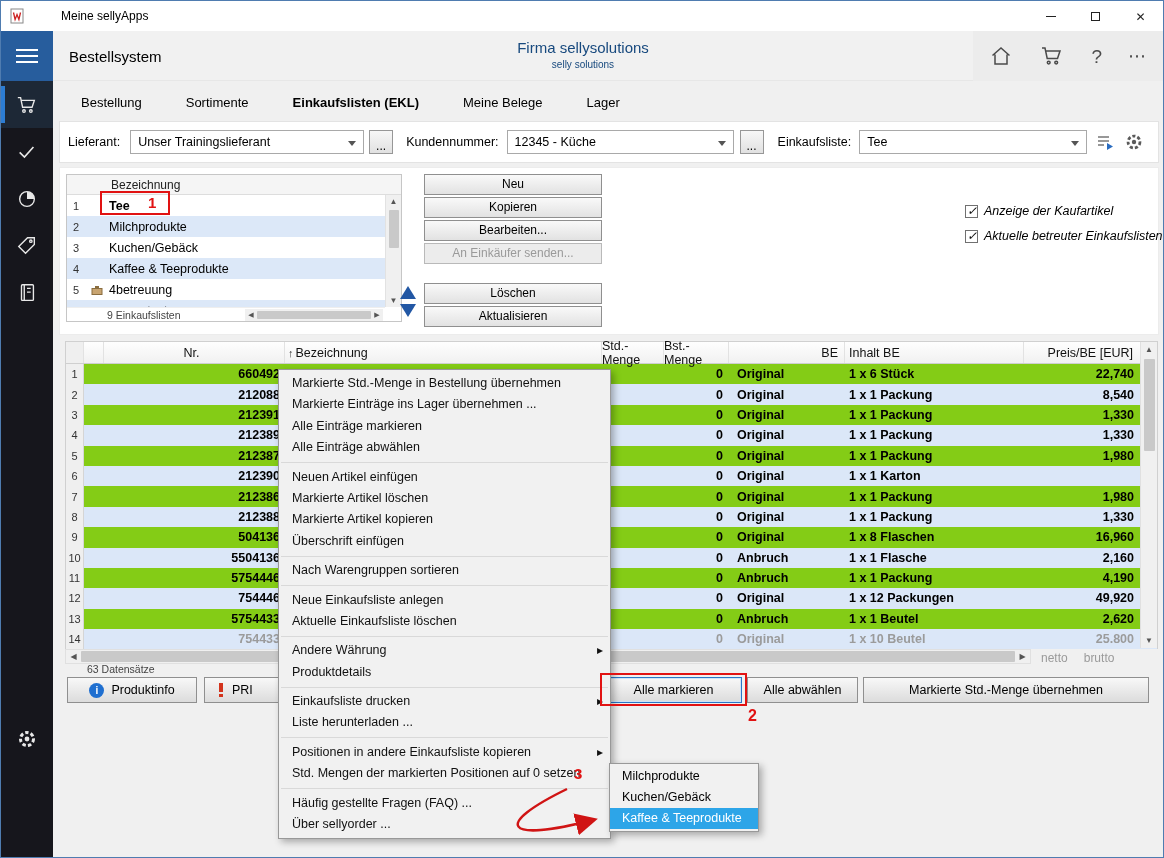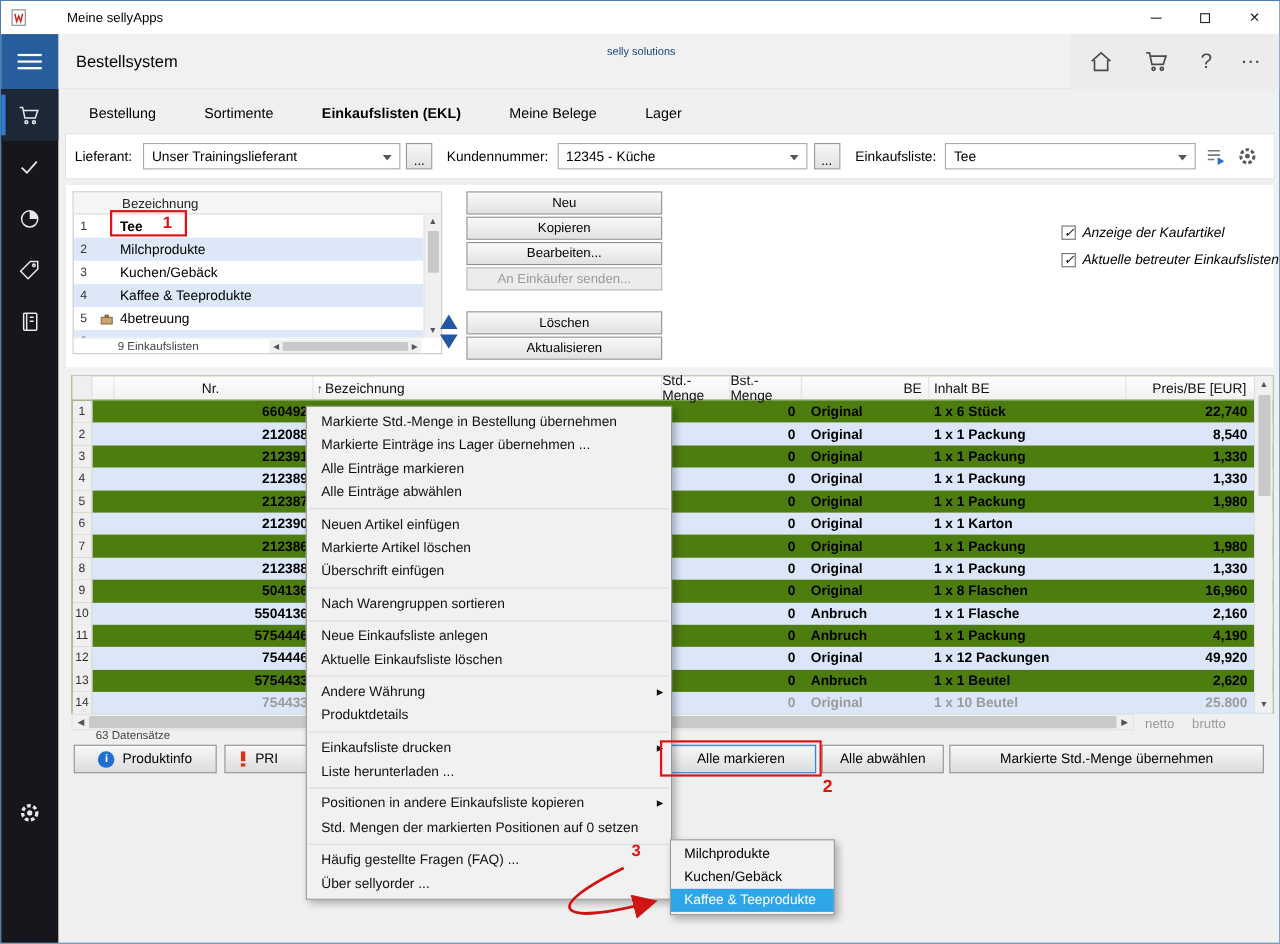--- a/index.html
+++ b/index.html
@@ -78,21 +78,21 @@
   .ek-btn{width:100%;height:21px;margin-bottom:2px;background:linear-gradient(#f9f9f9,#e2e2e2);border:1px solid #8f8f8f;font-size:12px;text-align:center;line-height:19px;cursor:pointer;}
   .ek-btn.disabled{color:#9a9a9a;background:#ececec;border-color:#b9b9b9;cursor:default;}
   .ek-btn.gap{margin-top:17px;}
 
   .cb-group{position:absolute;left:905px;top:36px;font-style:italic;}
   .cbrow{display:flex;align-items:center;gap:6px;font-size:12.5px;margin-bottom:11px;cursor:pointer;white-space:nowrap;}
   .cbox{width:13px;height:13px;border:1px solid #707070;background:#fff;position:relative;flex:none;}
   .cbox::after{content:"\2713";position:absolute;left:1px;top:-2px;font-size:12px;color:#111;}
 
   
-  .grid{position:absolute;left:64px;top:340px;width:1093px;height:308px;background:#4d7c0f;border:1px solid #d0d0d0;}
+  .grid{position:absolute;left:64px;top:340px;width:1093px;height:308px;background:#84cc16;border:1px solid #d0d0d0;}
   .ghead{display:flex;height:22px;background:linear-gradient(#fefefe,#f1f1f1);border-bottom:1px solid #cfcfcf;font-size:12.5px;color:#111;}
   .ghead>div{border-right:1px solid #e2e2e2;display:flex;align-items:center;cursor:pointer;}
   .grows{height:286px;overflow:hidden;}
   .grow{display:flex;height:20.4px;font-size:12.5px;font-weight:bold;align-items:center;cursor:pointer;}
   .grows .grow:nth-child(even){background:#dbe7f8;}
   .grow.dim{color:#9b9b9b;}
   .gut{width:18px;flex:none;background:#efefef;border-right:1px solid #d5d5d5;font-weight:normal;font-size:11px;color:#333;display:flex;align-items:center;justify-content:center;height:100%;}
   .icoc{width:20px;flex:none;height:100%;}
   .nrc{width:181px;flex:none;display:flex;justify-content:flex-end;padding-right:5px;}
   .bezc{width:317px;flex:none;display:flex;padding-left:3px;}
@@ -172,20 +172,21 @@
   </div>
 
   <div class="header">
     <div class="hamburger">
         <span></span>
         <span></span>
         <span></span>
       </div>
     <div class="module-title">Bestellsystem</div>
     <div class="company">
+      <div class="company-name">Firma sellysolutions</div>
       <div class="company-sub">selly solutions</div>
     </div>
     <div class="header-icons">
       <svg width="24" height="24" viewBox="0 0 24 24" fill="none" stroke="#4a4a4a" stroke-width="1.5">
           <path d="M3.5 11.5L12 4l8.5 7.5M6 10.5V20h12v-9.5"></path>
         </svg>
       <svg width="26" height="24" viewBox="0 0 24 24" fill="none" stroke="#4a4a4a" stroke-width="1.5">
           <path d="M2 4h3l2.2 10.5h10.3L20 7H6.2"></path>
           <circle cx="8.7" cy="18.6" r="1.4"></circle>
           <circle cx="16.2" cy="18.6" r="1.4"></circle>
@@ -567,20 +568,21 @@
   <button class="bbtn btn-ueber">Markierte Std.-Menge übernehmen</button>
 
   <div class="ctx-menu">
     <div class="ctx-item">Markierte Std.-Menge in Bestellung übernehmen</div>
     <div class="ctx-item">Markierte Einträge ins Lager übernehmen ...</div>
     <div class="ctx-item">Alle Einträge markieren</div>
     <div class="ctx-item">Alle Einträge abwählen</div>
     <div class="ctx-sep"></div>
     <div class="ctx-item">Neuen Artikel einfügen</div>
     <div class="ctx-item">Markierte Artikel löschen</div>
+    <div class="ctx-item">Markierte Artikel kopieren</div>
     <div class="ctx-item">Überschrift einfügen</div>
     <div class="ctx-sep"></div>
     <div class="ctx-item">Nach Warengruppen sortieren</div>
     <div class="ctx-sep"></div>
     <div class="ctx-item">Neue Einkaufsliste anlegen</div>
     <div class="ctx-item">Aktuelle Einkaufsliste löschen</div>
     <div class="ctx-sep"></div>
     <div class="ctx-item"><span>Andere Währung</span><span class="ctx-arrow"></span></div>
     <div class="ctx-item">Produktdetails</div>
     <div class="ctx-sep"></div>

